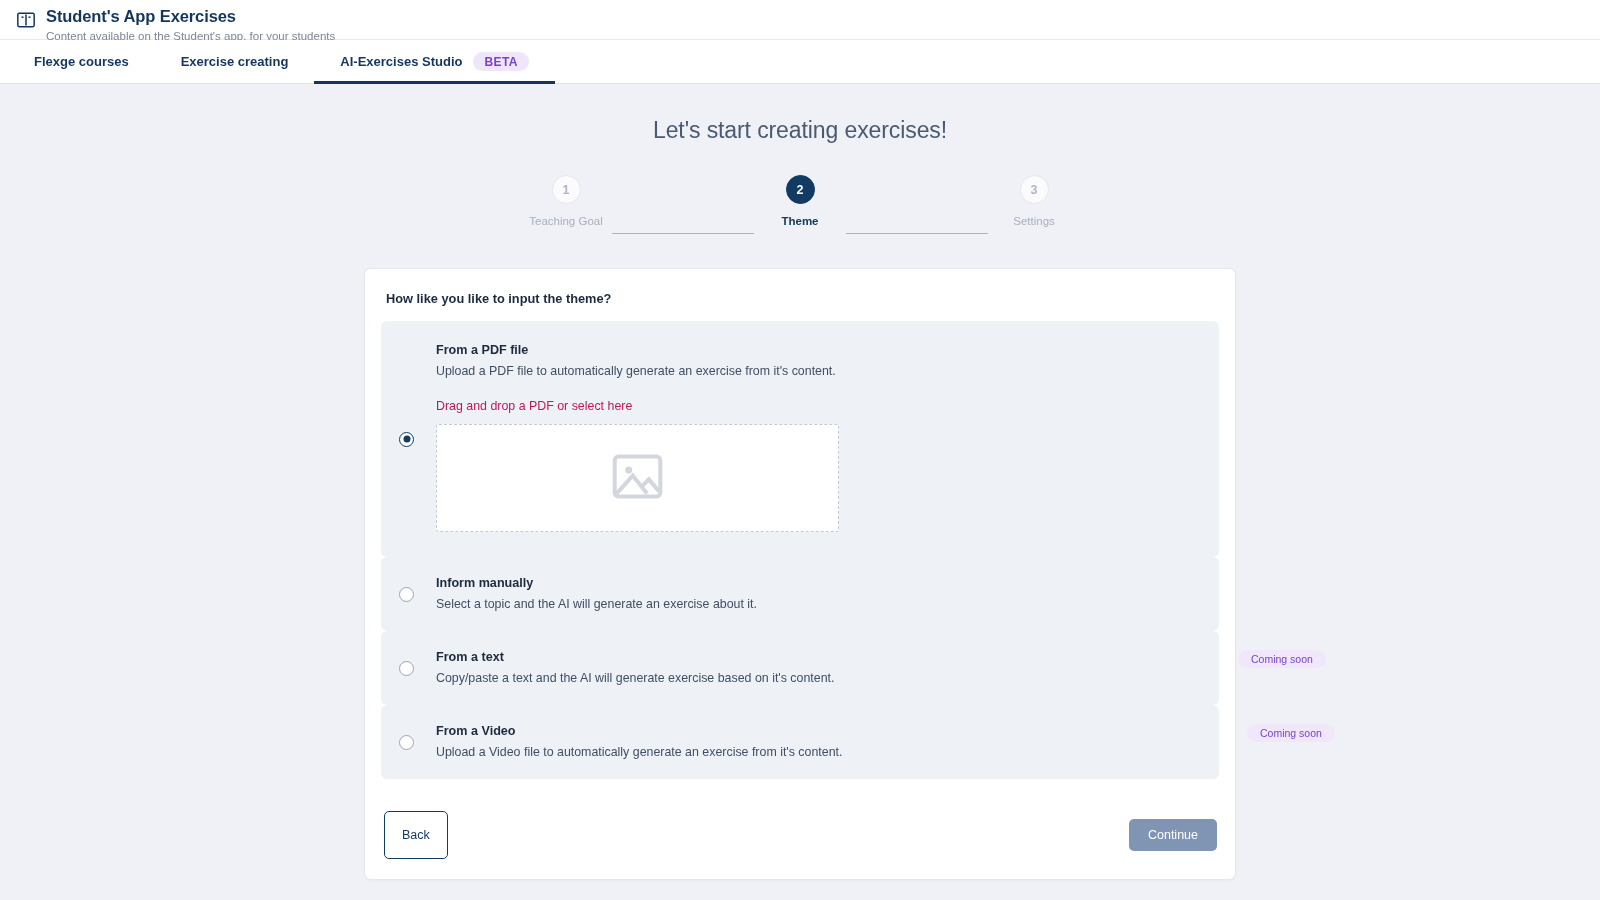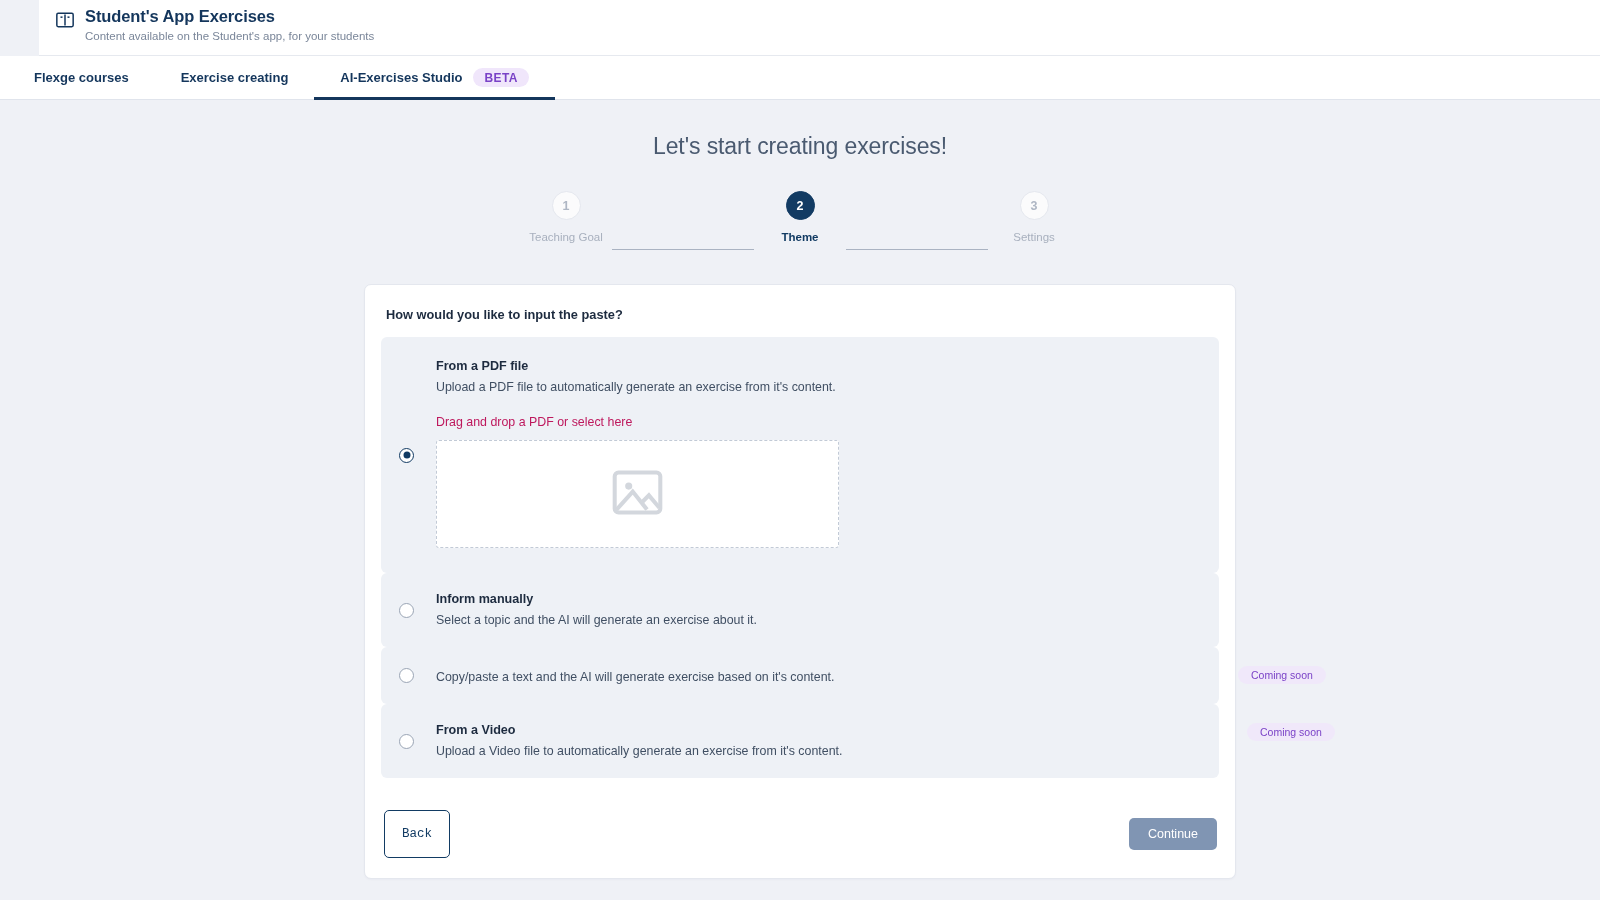--- a/index.html
+++ b/index.html
@@ -13,24 +13,23 @@
   body {
     font-family: "Liberation Sans", sans-serif;
     background: #eff1f6;
     color: #1d2b3f;
     -webkit-font-smoothing: antialiased;
   }
 
   
   .app-header {
     background: #ffffff;
-    height: 56px;
+    height: 40px;
     padding: 7px 0 0 16px;
     border-bottom: 1px solid #e6e9ef;
-    margin-left: 39px;
   }
   .header-row {
     display: flex;
     align-items: flex-start;
     gap: 10px;
   }
   .book-icon {
     width: 20px;
     height: 20px;
     margin-top: 3px;
@@ -272,21 +271,21 @@
   }
   .btn-back {
     background: #ffffff;
     border: 1px solid #123b63;
     border-radius: 5px;
     color: #123b63;
     font-size: 12.5px;
     font-weight: normal;
     padding: 16px 17px;
     cursor: pointer;
-    font-family: Liberation Mono, monospace;
+    font-family: Liberation Sans, sans-serif;
   }
   .btn-continue {
     background: #8095b3;
     border: none;
     border-radius: 5px;
     color: #ffffff;
     font-size: 12.5px;
     padding: 9px 19px;
     cursor: default;
     font-family: "Liberation Sans", sans-serif;
@@ -341,21 +340,21 @@
     </div>
     <div class="step-line"></div>
     <div class="step">
       <div class="step-circle">3</div>
       <div class="step-label">Settings</div>
     </div>
   </div>
 
   <div class="card">
 
-    <div class="card-question">How would you like to input the paste?</div>
+    <div class="card-question">How like you like to input the theme?</div>
 
     <div class="option pdf">
       <span class="radio checked"></span>
       <div class="opt-body">
         <div class="opt-title">From a PDF file</div>
         <div class="opt-desc">Upload a PDF file to automatically generate an exercise from it's content.</div>
         <div class="drag-label">Drag and drop a PDF or select here</div>
         <div class="dropzone">
           <span class="image-icon">
             <svg viewBox="0 0 24 24" width="57" height="57" fill="none" stroke="currentColor" stroke-width="1.7">
@@ -373,20 +372,21 @@
       <span class="radio"></span>
       <div class="opt-body">
         <div class="opt-title">Inform manually</div>
         <div class="opt-desc">Select a topic and the AI will generate an exercise about it.</div>
       </div>
     </div>
 
     <div class="option">
       <span class="radio"></span>
       <div class="opt-body">
+        <div class="opt-title">From a text</div>
         <div class="opt-desc">Copy/paste a text and the AI will generate exercise based on it's content.</div>
       </div>
       <span class="coming-soon text-opt">Coming soon</span>
     </div>
 
     <div class="option">
       <span class="radio"></span>
       <div class="opt-body">
         <div class="opt-title">From a Video</div>
         <div class="opt-desc">Upload a Video file to automatically generate an exercise from it's content.</div>

